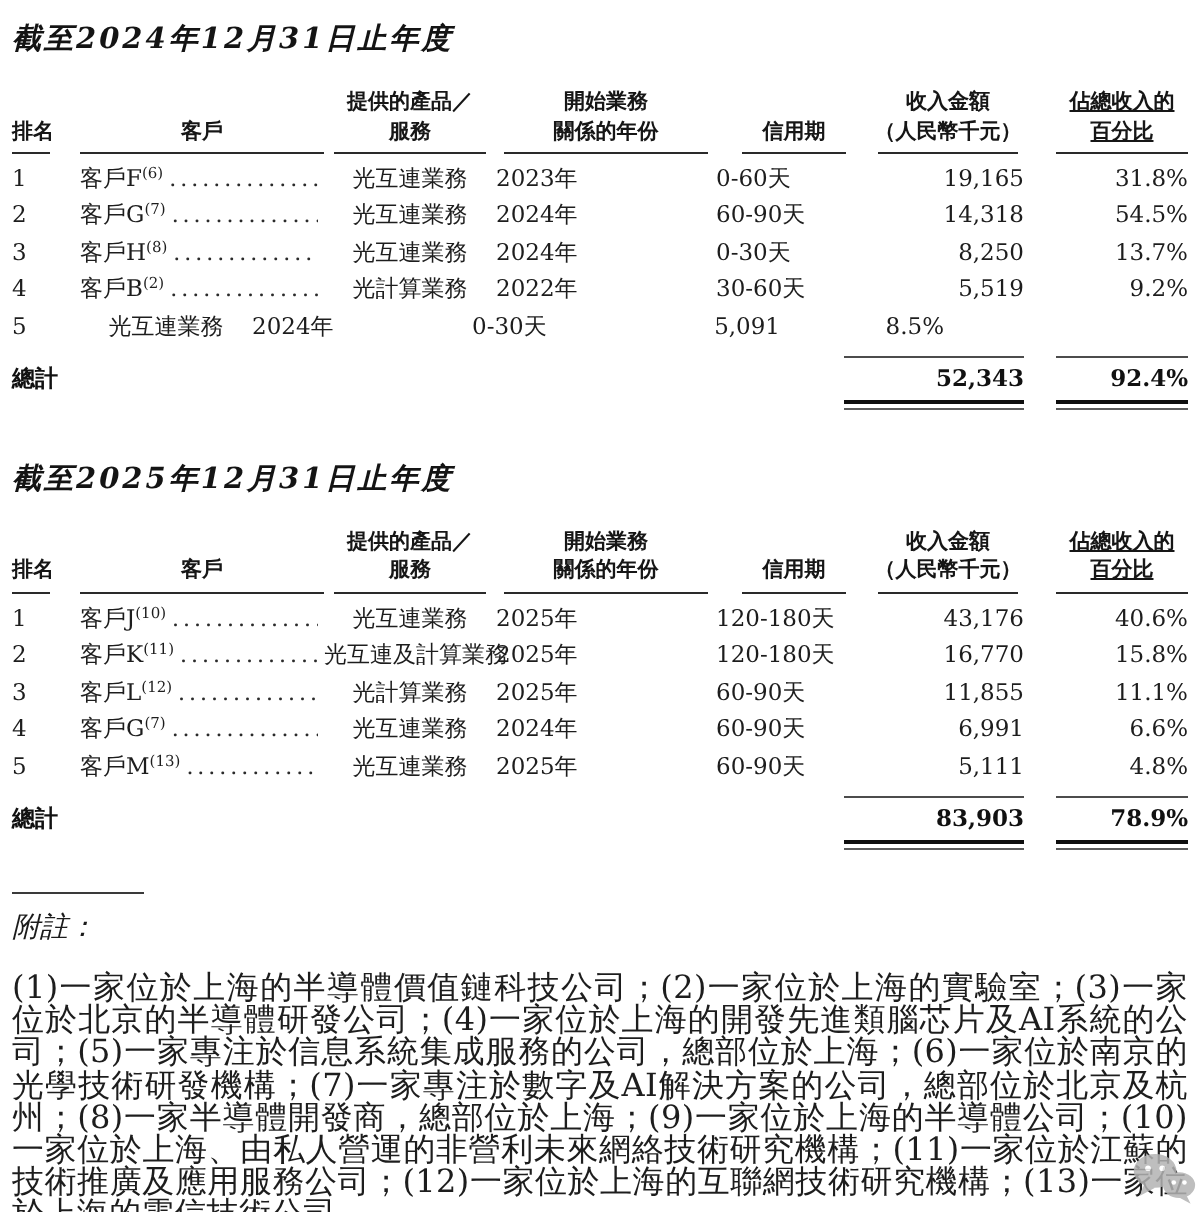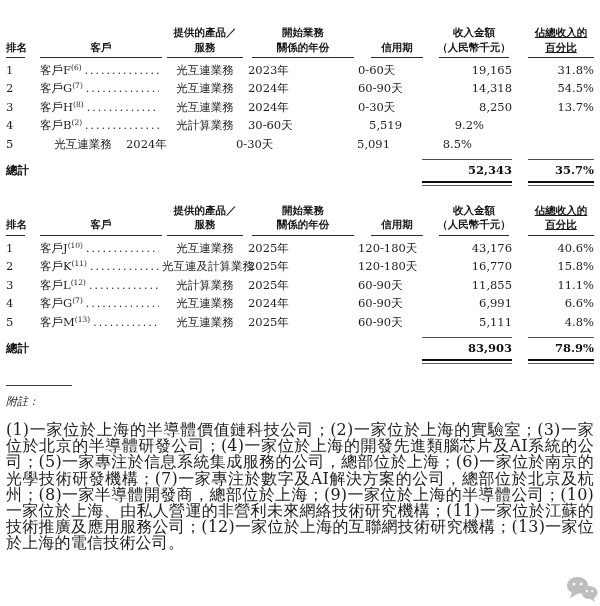--- a/index.html
+++ b/index.html
@@ -64,41 +64,42 @@
   .dbl-row{display:flex; justify-content:flex-end; margin-top:3px;}
   .dbl{height:5px; border-top:2.4px solid #0e0e0e; position:relative;}
   .dbl::after{content:""; display:block; border-top:1.3px solid #5a5a5a; margin-top:2px;}
   .dbl.rev-w{width:90px; margin-right:16px;}
   .dbl.pct-w{width:66px;}
   
   .sec2{margin-top:23px;}
   
   .notes{margin-top:19px;}
   .notes-sep{width:66px; border-top:1.2px solid #3a3a3a; height:0;}
-  .notes-label{font-size:11px; font-style:italic; margin-top:8px; color:#1b1b1b;}
+  .notes-label{font-size:14px; font-style:italic; margin-top:8px; color:#1b1b1b;}
   .notes-text{
     margin:13px 0 0 0; font-size:16px; line-height:16.2px;
     text-align:justify; letter-spacing:0.2px; color:#1d1d1d; width:588px;
   }
   
   .watermark{
     position:absolute; right:2px; bottom:3px; display:flex; align-items:center;
     gap:5px; opacity:0.85; pointer-events:none;
   }
   .wm-text{
     font-family:"Liberation Sans","DejaVu Sans",sans-serif; font-weight:bold;
     font-size:21px; letter-spacing:2px;
     color:rgba(200,200,200,0.25); -webkit-text-stroke:1.2px #ababab;
   }
 </style>
 </head>
 <body>
 
 <div class="page">
 
+  <h1 class="sec-title">截至2024年12月31日止年度</h1>
 
   <div class="tbl">
     <div class="thead">
       <div class="hc rank">
           <span>排名</span>
           <div class="rule"></div>
         </div>
       <div class="hc cust">
           <span>客戶</span>
           <div class="rule"></div>
@@ -166,20 +167,21 @@
         <div class="c rev">8,250</div>
         <div class="c pct">13.7%</div>
       </div>
       <div class="tr">
         <div class="c rank">4</div>
         <div class="c cust">
             <span class="cname"><span>客戶B</span><sup>(2)</sup><span></span></span>
             <span class="leader"></span>
           </div>
         <div class="c prod">光計算業務</div>
+        <div class="c year">2022年</div>
         <div class="c credit">30-60天</div>
         <div class="c rev">5,519</div>
         <div class="c pct">9.2%</div>
       </div>
       <div class="tr">
         <div class="c rank">5</div>
         <div class="c prod">光互連業務</div>
         <div class="c year">2024年</div>
         <div class="c credit">0-30天</div>
         <div class="c rev">5,091</div>
@@ -187,28 +189,29 @@
       </div>
     </div>
 
     <div class="rules-row">
       <div class="thin-rule rev-w"></div>
       <div class="thin-rule pct-w"></div>
     </div>
     <div class="total-row">
       <div class="lbl">總計</div>
       <div class="rev">52,343</div>
-      <div class="pct">35.7%</div>
+      <div class="pct">92.4%</div>
     </div>
     <div class="dbl-row">
       <div class="dbl rev-w"></div>
       <div class="dbl pct-w"></div>
     </div>
   </div>
 
+  <h1 class="sec-title sec2">截至2025年12月31日止年度</h1>
 
   <div class="tbl">
     <div class="thead">
       <div class="hc rank">
           <span>排名</span>
           <div class="rule"></div>
         </div>
       <div class="hc cust">
           <span>客戶</span>
           <div class="rule"></div>

